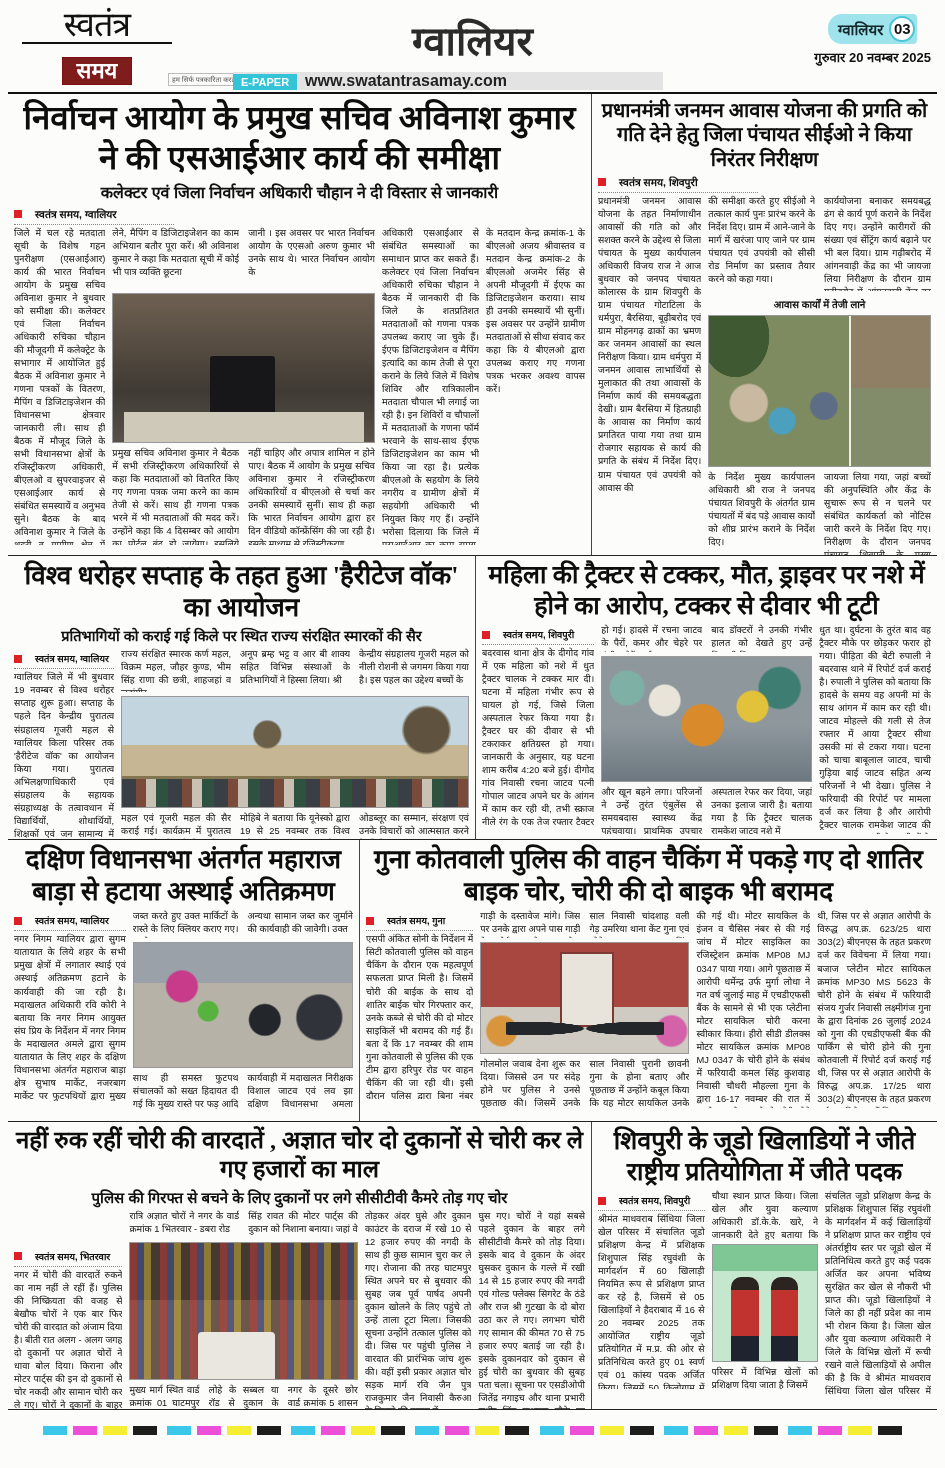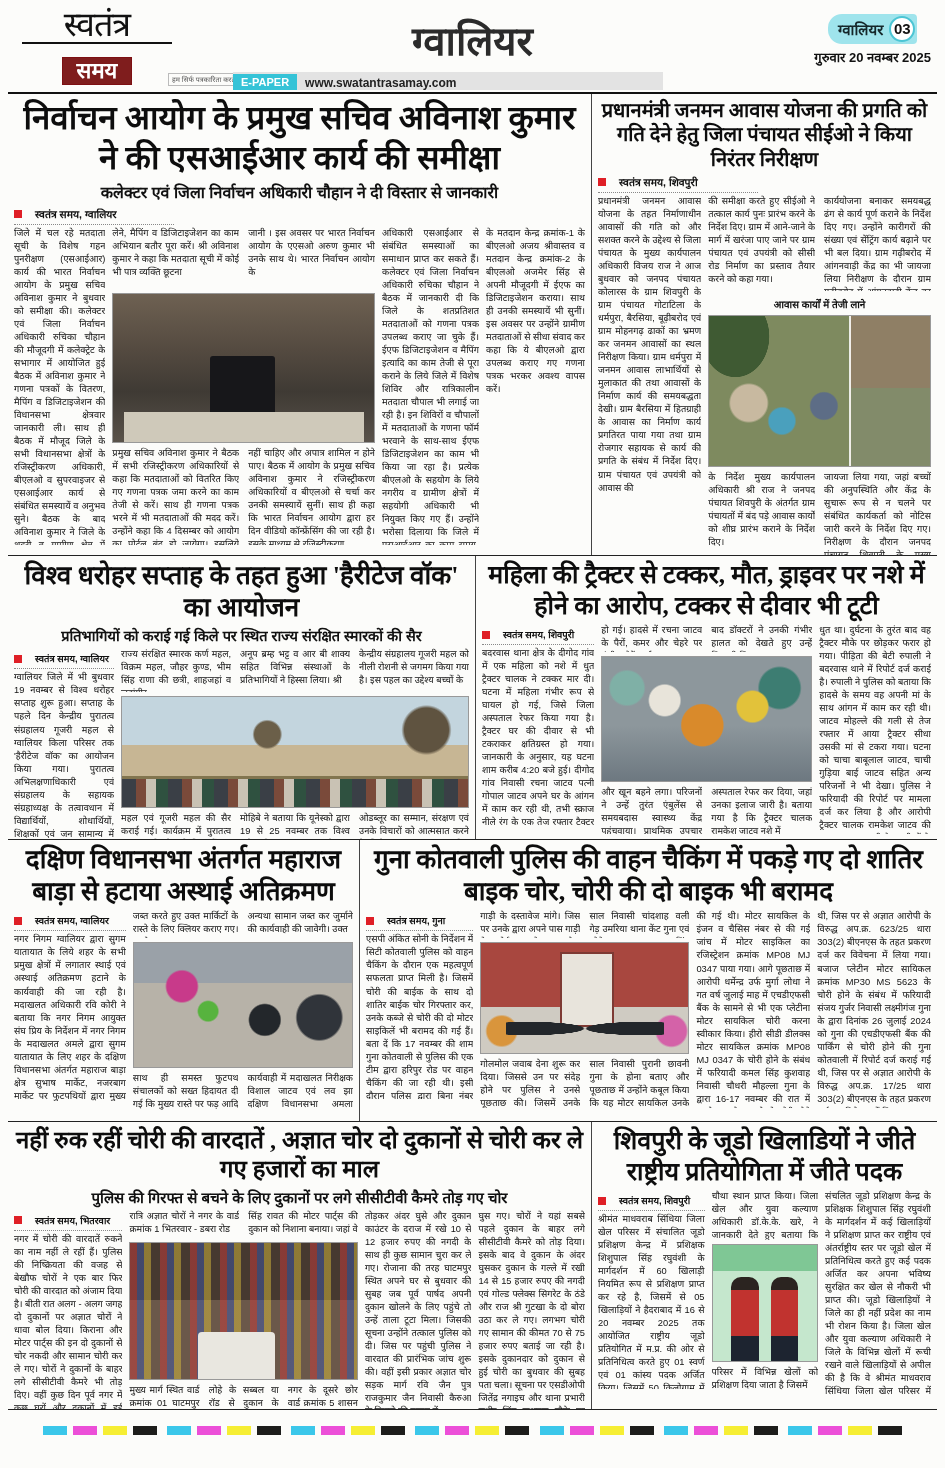--- a/index.html
+++ b/index.html
@@ -26,21 +26,21 @@
                 border-radius:14px 4px 4px 14px; padding:2px 2px 2px 10px; }
   .page-badge-label { font-size:15px; font-weight:700; color:#15272a; margin-right:6px; }
   .page-number { display:inline-block; width:26px; height:26px; border-radius:50%;
                  background:#fff; border:2px solid #4cc5d4; font-size:15px; font-weight:800;
                  line-height:22px; color:#111; }
   .date-line { font-size:13px; font-weight:700; margin-top:4px; color:#111; }
   .web-strip { position:absolute; left:225px; bottom:2px; width:430px; background:#e3e3e3;
                height:18px; display:flex; align-items:flex-end; }
   .epaper-badge { background:#35c3d7; color:#fff; font-size:11px; font-weight:700;
                   padding:2px 8px; margin-right:8px; }
-  .website { font-size:12px; font-weight:700; color:#222; text-decoration:none; }
+  .website { font-size:16px; font-weight:700; color:#222; text-decoration:none; }
 
   
   .band { display:flex; border-bottom:1px solid #222; }
   .sec { padding:4px 6px; overflow:hidden; }
   .sec.vr { border-right:1px solid #444; }
   .headline { text-align:center; font-weight:800; color:#0d0d0d; line-height:1.22;
               font-family:"Liberation Serif","DejaVu Serif",serif; }
   .subhead { text-align:center; font-weight:700; margin-top:2px; }
   .bylrow { display:flex; align-items:center; gap:13px; margin:4px 0 2px 0;
             border-bottom:1px dotted #888; padding-bottom:3px; width:160px; }
@@ -328,21 +328,21 @@
       </div>
     </article>
   </div>
 
   <div class="band band4">
 
     <article class="sec sec-theft vr">
       <h2 class="headline theft-headline">नहीं रुक रहीं चोरी की वारदातें , अज्ञात चोर दो दुकानों से चोरी कर ले गए हजारों का माल</h2>
       <div class="subhead theft-subhead">पुलिस की गिरफ्त से बचने के लिए दुकानों पर लगे सीसीटीवी कैमरे तोड़ गए चोर</div>
       <div class="cols" style="height:216px; margin-top:3px;">
-        <div style="flex:0 0 19%;">
+        <div style="flex:0 0 19%;margin-top:36px;">
           <div class="bylrow" style="width:100%;">
             <span class="byl-sq"></span>
             <span class="byline" style="font-size:9.5px;">स्वतंत्र समय, भितरवार</span>
           </div>
           <p class="bodytxt" style="height:184px;">नगर में चोरी की वारदातें रुकने का नाम नहीं ले रहीं हैं। पुलिस की निष्क्रियता की वजह से बेखौफ चोरों ने एक बार फिर चोरी की वारदात को अंजाम दिया है। बीती रात अलग - अलग जगह दो दुकानों पर अज्ञात चोरों ने धावा बोल दिया। किराना और मोटर पार्ट्स की इन दो दुकानों से चोर नकदी और सामान चोरी कर ले गए। चोरों ने दुकानों के बाहर लगे सीसीटीवी कैमरे भी तोड़ दिए। वहीं कुछ दिन पूर्व नगर में कुछ घरों और दुकानों में हुई लाखों रुपए की चोरी का खुलासा होने से पहले यह चोरी की वारदात कर चोरों ने पुलिस को चुनौती देने का काम किया है। जानकारी के अनुसार मंगलवार और बुधवार की</p>
         </div>
         <div class="stack" style="flex:0 0 40%;">
           <div class="minirow" style="height:28px;">
             <p class="bodytxt">रात्रि अज्ञात चोरों ने नगर के वार्ड क्रमांक 1 भितरवार - डबरा रोड</p>
             <p class="bodytxt">सिंह रावत की मोटर पार्ट्स की दुकान को निशाना बनाया। जहां वे</p>

